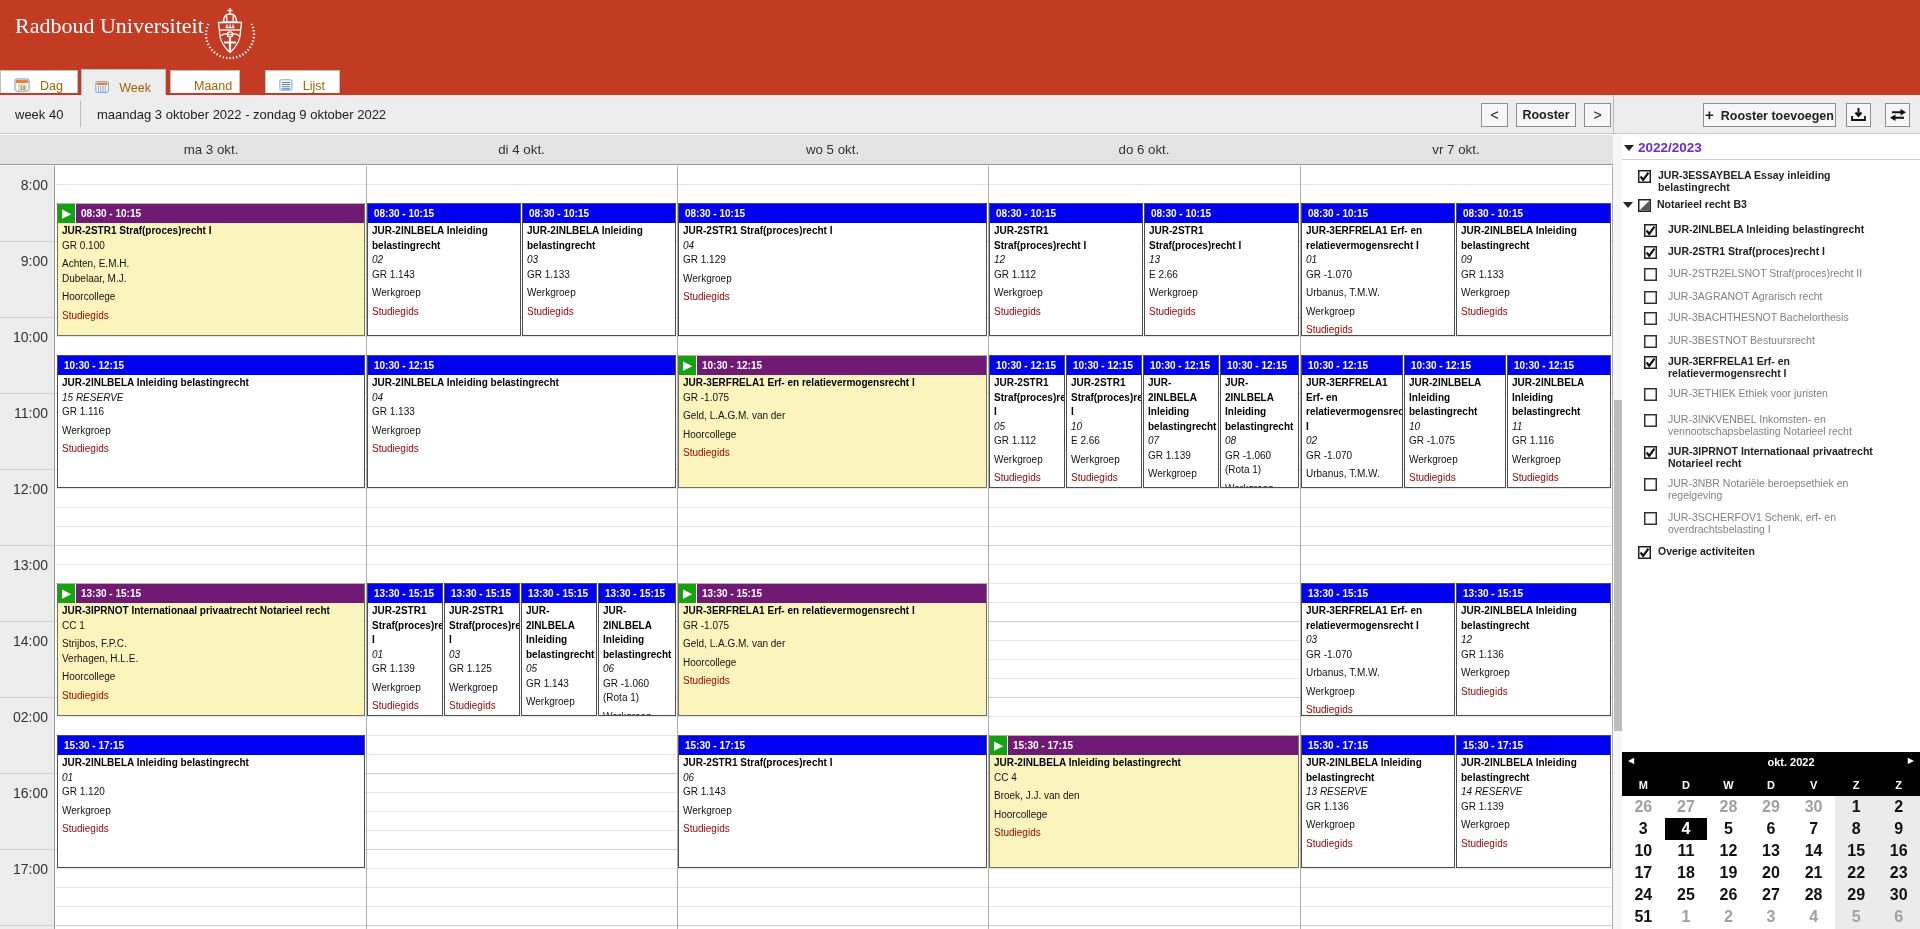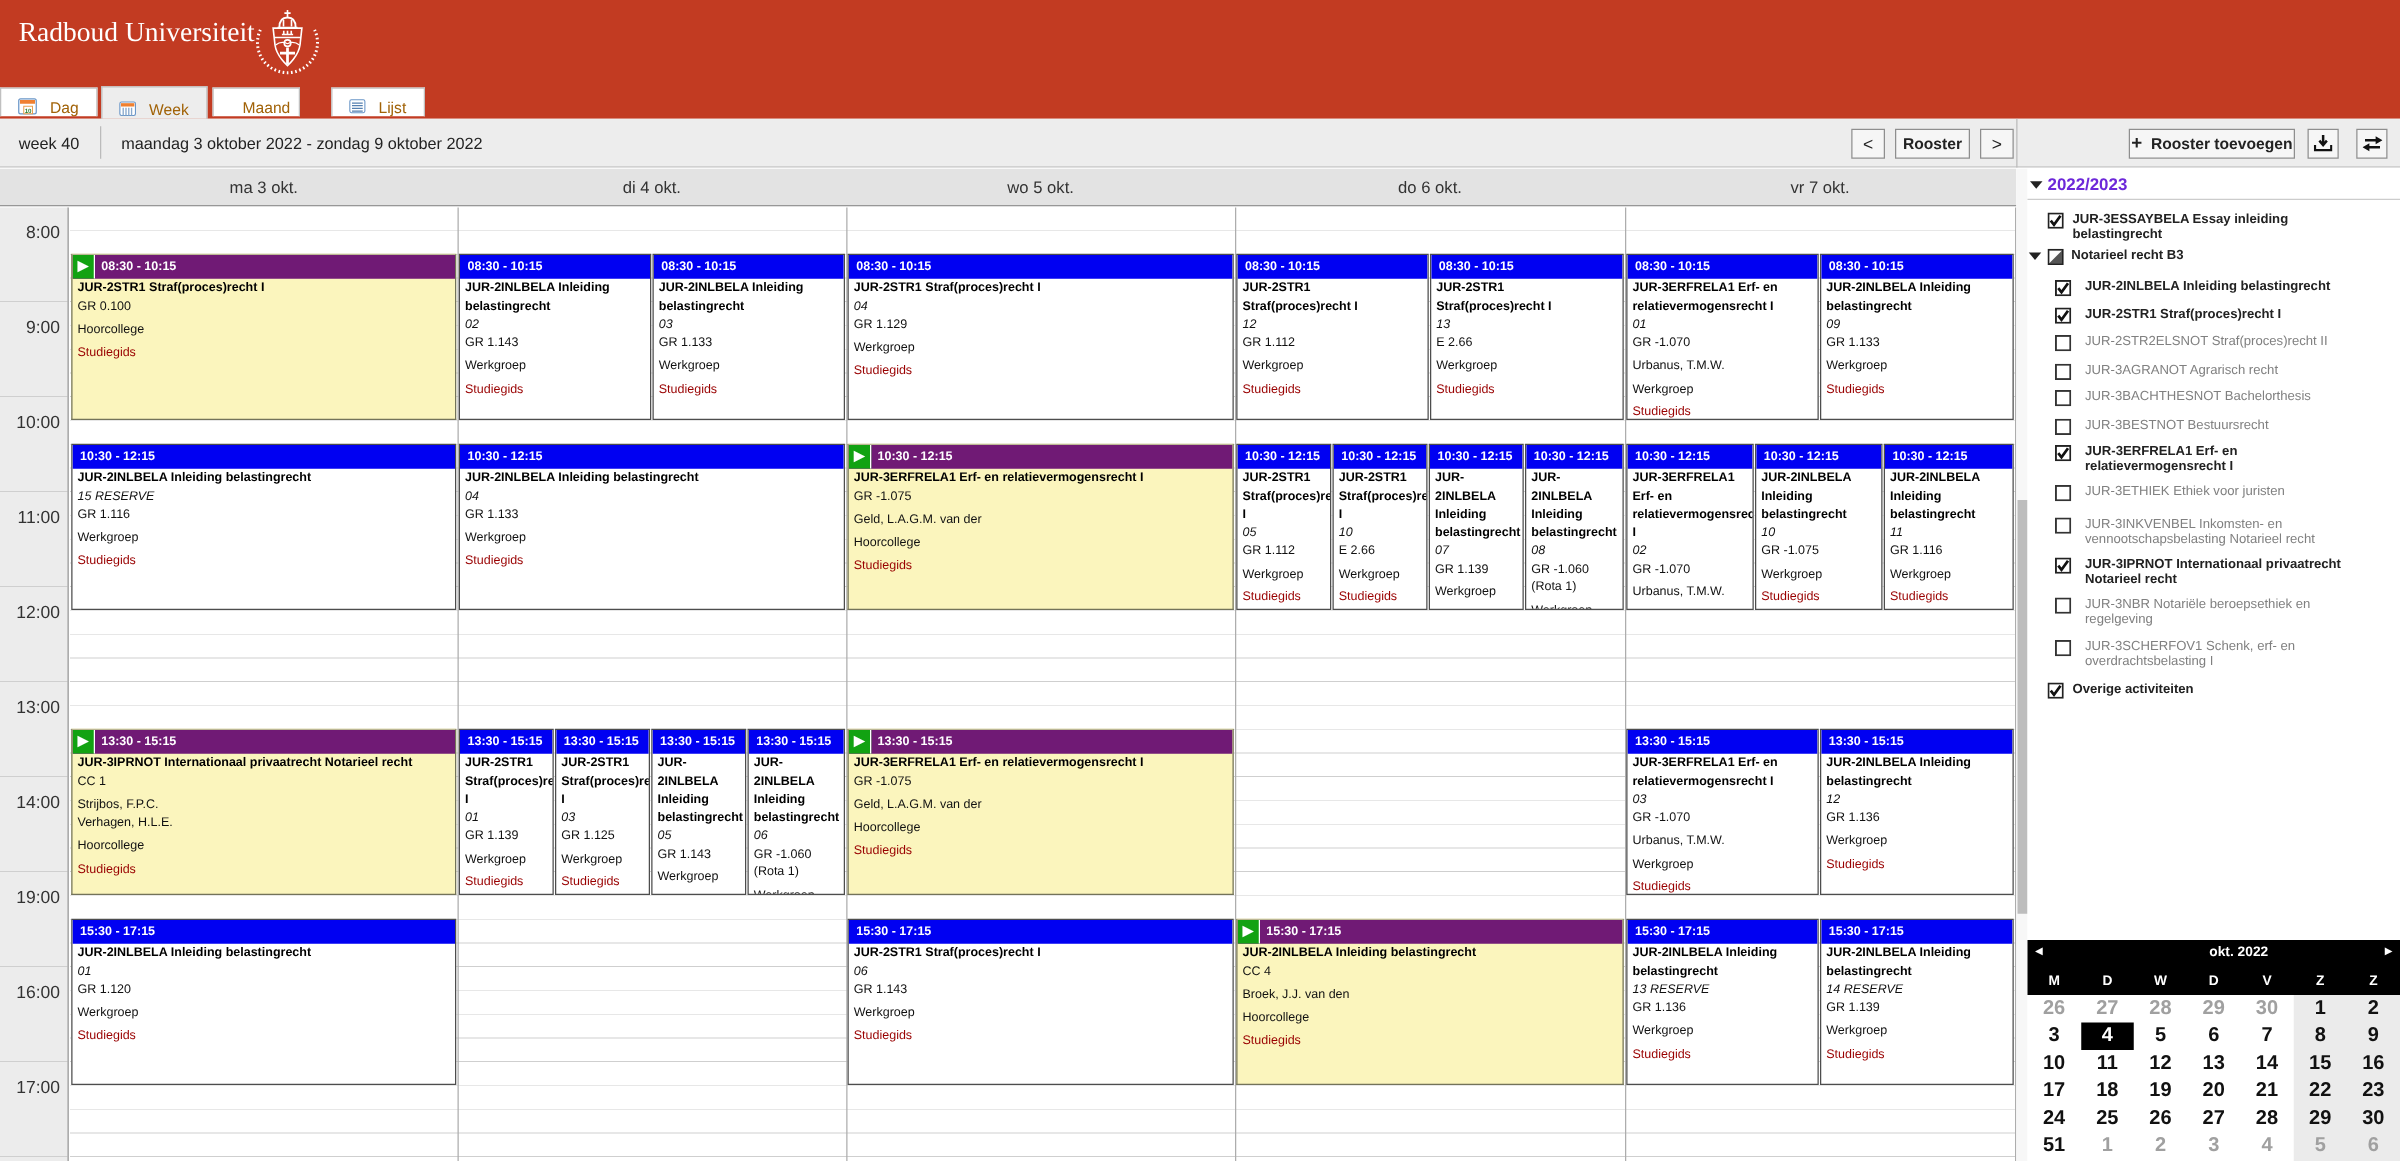--- a/index.html
+++ b/index.html
@@ -148,27 +148,28 @@
 <div class="vline" style="left:988px"></div>
 <div class="vline" style="left:1300px"></div>
 <div class="vline" style="left:1612px"></div>
 <div class="tl" style="top:165.5px">8:00</div>
     <div class="tl" style="top:241.5px">9:00</div>
     <div class="tl" style="top:317.5px">10:00</div>
     <div class="tl" style="top:393.5px">11:00</div>
     <div class="tl" style="top:469.5px">12:00</div>
     <div class="tl" style="top:545.5px">13:00</div>
     <div class="tl" style="top:621.5px">14:00</div>
-    <div class="tl" style="top:697.5px">19:00</div>
+    <div class="tl" style="top:697.5px">02:00</div>
     <div class="tl" style="top:773.5px">16:00</div>
     <div class="tl" style="top:849.5px">17:00</div>
 <div class="ev y" style="left:57px;top:203.0px;width:308px;height:133.0px">
       <div class="eh n"><span class="play">▶</span><span class="eht">08:30 - 10:15</span></div>
       <div class="eb">
         <p><b>JUR-2STR1 Straf(proces)recht I</b><br>GR 0.100</p>
+        <p>Achten, E.M.H.<br>Dubelaar, M.J.</p>
         <p>Hoorcollege</p>
         <p class="sg">Studiegids</p>
       </div>
     </div>
 <div class="ev" style="left:367px;top:203.0px;width:154px;height:133.0px">
       <div class="eh">08:30 - 10:15</div>
       <div class="eb">
         <p><b>JUR-2INLBELA Inleiding belastingrecht</b><br><i>02</i><br>GR 1.143</p>
         <p>Werkgroep</p>
         <p class="sg">Studiegids</p>

